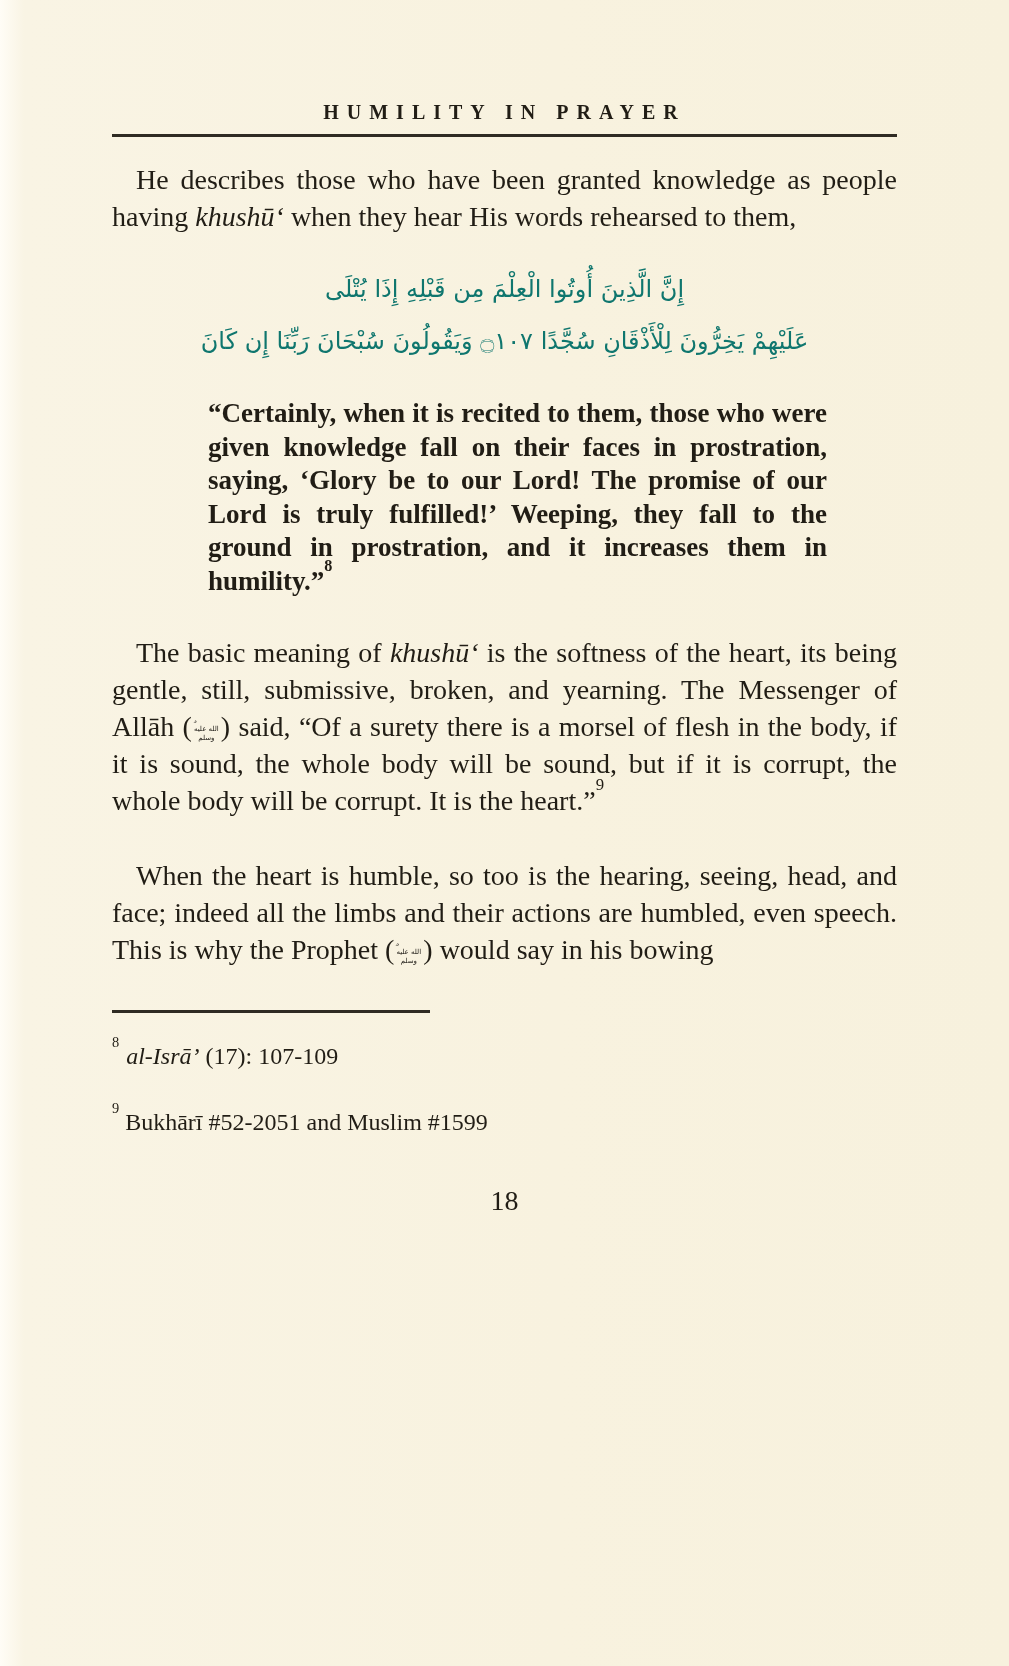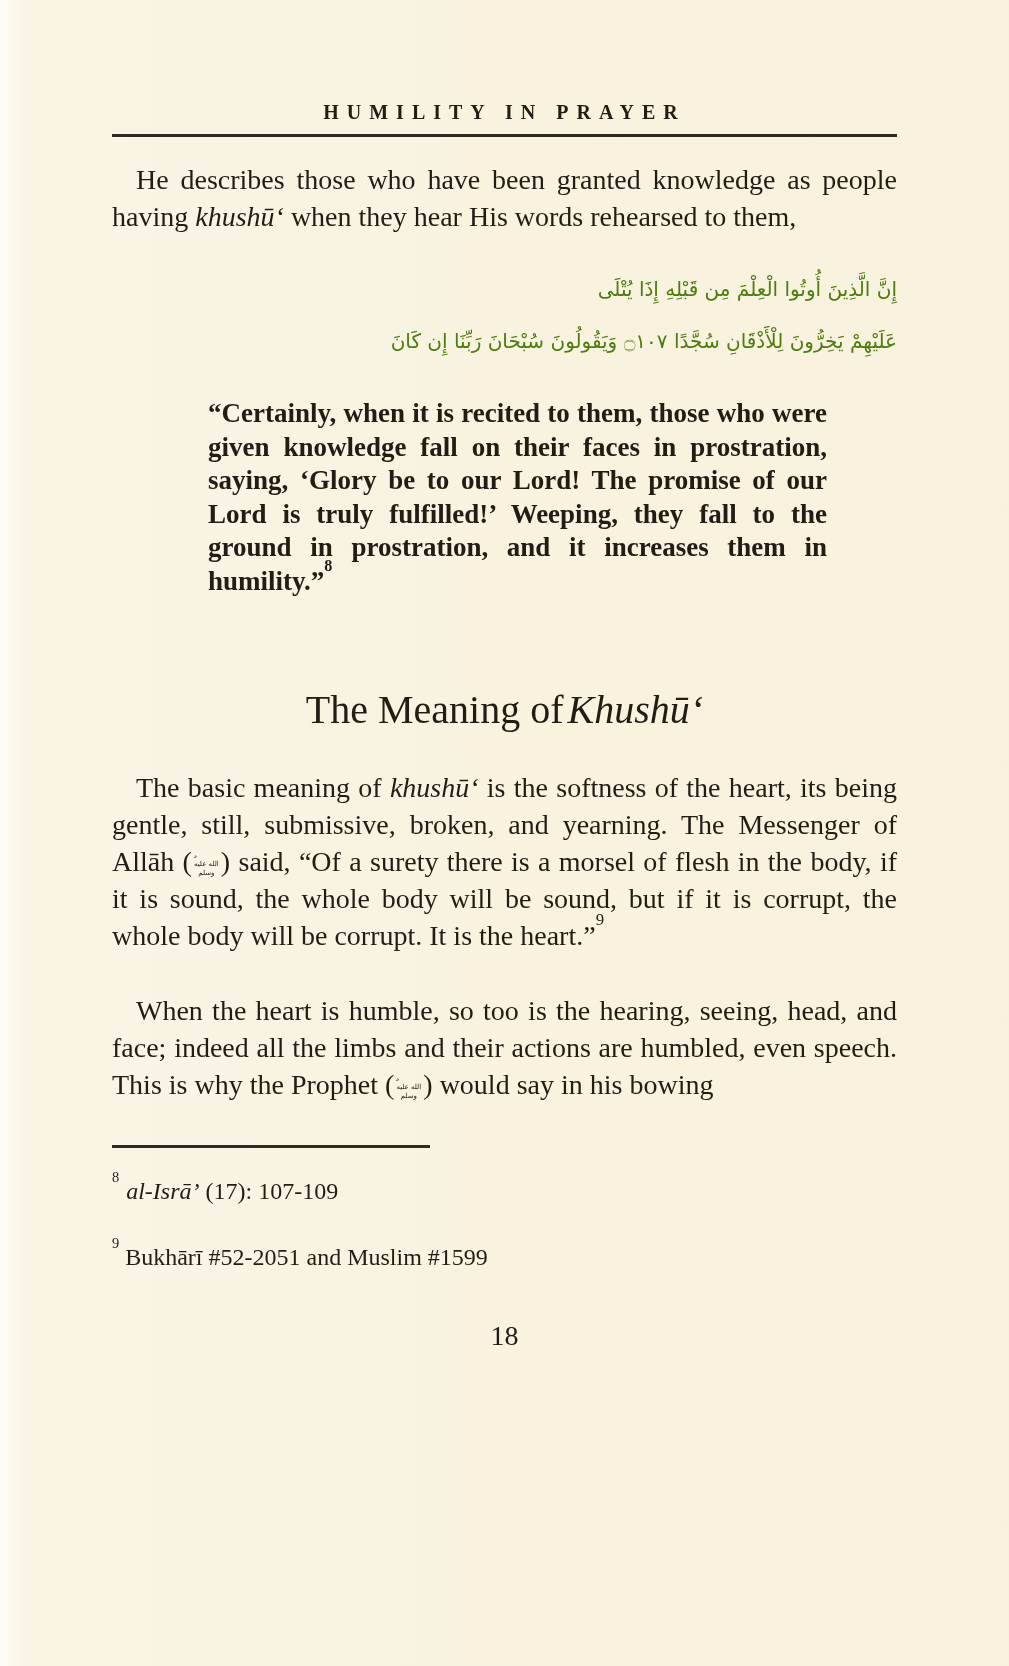--- a/index.html
+++ b/index.html
@@ -31,24 +31,25 @@
     line-height: 37px;
     text-align: justify;
     text-indent: 24px;
     margin: 0;
   }
   .intro { margin-top: 24px; }
 
   .verse {
     margin-top: 28px;
     direction: rtl;
+    text-align: center;
     font-family: "DejaVu Sans", sans-serif;
-    font-size: 20px;
+    font-size: 24px;
     line-height: 52px;
-    color: #4d7c0f;
+    color: #0f766e;
   }
 
   .quote {
     margin: 30px 70px 0 96px;
     font-weight: bold;
     font-size: 27px;
     line-height: 33.5px;
     text-align: justify;
   }
 
@@ -119,21 +120,20 @@
 
   <p class="para intro"><span>He describes those who have been granted knowledge as people having </span><em>khushū‘</em><span> when they hear His words rehearsed to them,</span></p>
 
   <div class="verse">
     <div class="verse-line">إِنَّ الَّذِينَ أُوتُوا الْعِلْمَ مِن قَبْلِهِ إِذَا يُتْلَى</div>
     <div class="verse-line">عَلَيْهِمْ يَخِرُّونَ لِلْأَذْقَانِ سُجَّدًا ۝١٠٧ وَيَقُولُونَ سُبْحَانَ رَبِّنَا إِن كَانَ</div>
   </div>
 
   <blockquote class="quote"><span>“Certainly, when it is recited to them, those who were given knowledge fall on their faces in prostration, saying, ‘Glory be to our Lord! The promise of our Lord is truly fulfilled!’ Weeping, they fall to the ground in prostration, and it increases them in humility.”</span><sup>8</sup></blockquote>
 
-  <h2 class="section-title"><span>The Meaning of</span><em>Khushū‘</em></h2>
 
   <p class="para body1"><span>The basic meaning of </span><em>khushū‘</em><span> is the softness of the heart, its being gentle, still, submissive, broken, and yearning. The Messenger of Allāh (</span><span class="honorific">صلى الله عليه وسلم</span><span>) said, “Of a surety there is a morsel of flesh in the body, if it is sound, the whole body will be sound, but if it is corrupt, the whole body will be corrupt. It is the heart.”</span><sup>9</sup></p>
 
   <p class="para body2"><span>When the heart is humble, so too is the hearing, seeing, head, and face; indeed all the limbs and their actions are humbled, even speech. This is why the Prophet (</span><span class="honorific">صلى الله عليه وسلم</span><span>) would say in his bowing</span></p>
 
   <div class="fn-rule"></div>
 
   <p class="footnote fn8"><sup>8</sup><em>al-Isrā’</em><span> (17): 107-109</span></p>
 
   <p class="footnote fn9"><sup>9</sup><span> Bukhārī #52-2051 and Muslim #1599</span></p>

